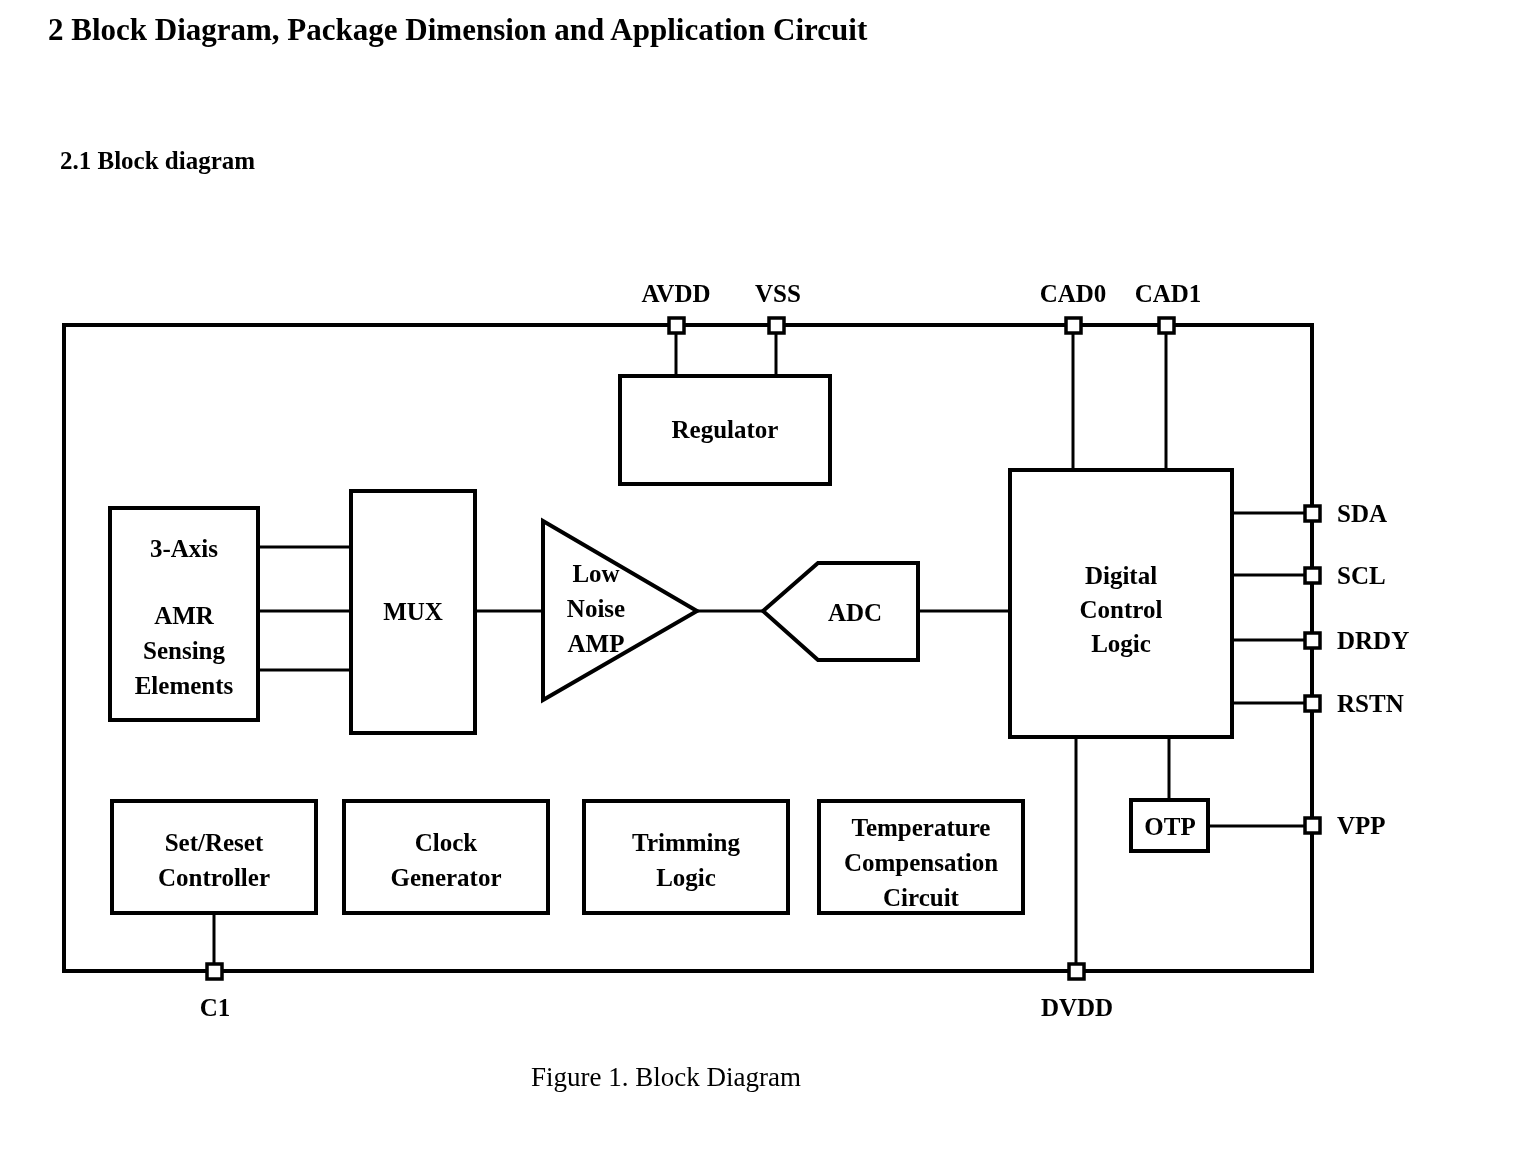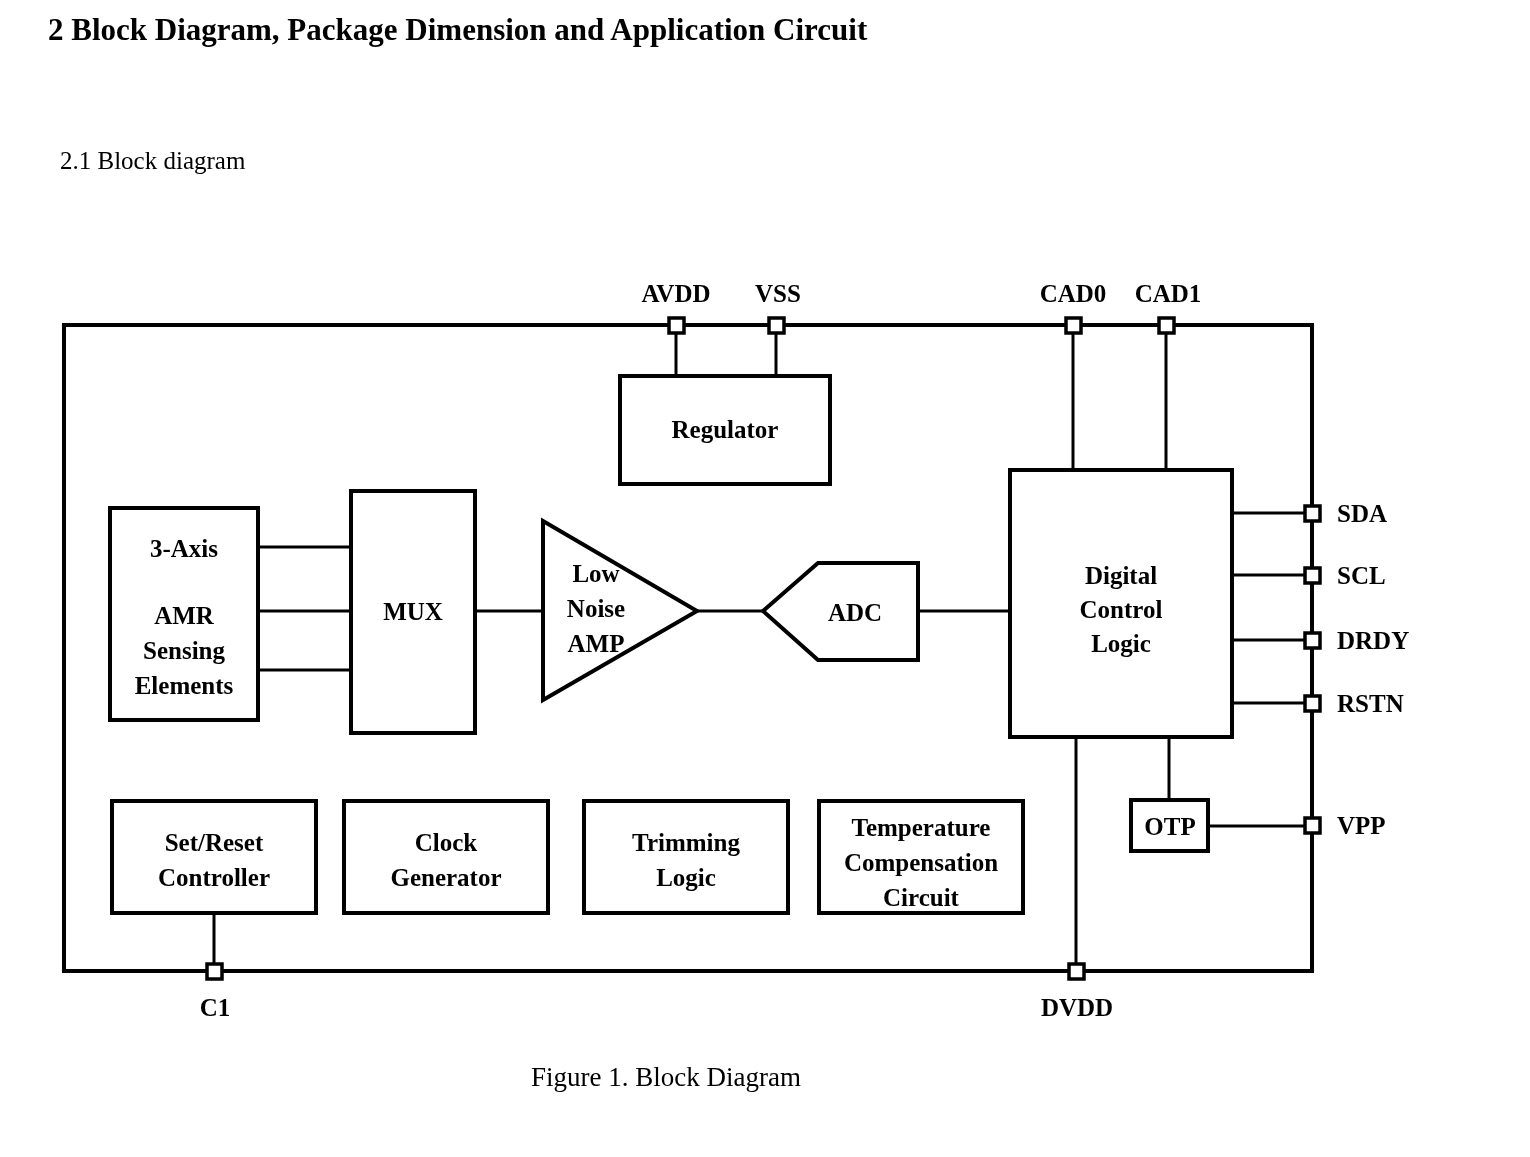--- a/index.html
+++ b/index.html
@@ -22,21 +22,21 @@
     font-size: 31px;
     font-weight: bold;
     letter-spacing: 0px;
     white-space: nowrap;
   }
   .heading-sub {
     position: absolute;
     left: 60px;
     top: 147px;
     font-size: 25px;
-    font-weight: normal;
+    font-weight: bold;
     white-space: nowrap;
   }
   .figure-caption {
     position: absolute;
     left: 0;
     top: 1062px;
     width: 1332px;
     text-align: center;
     font-size: 27px;
     font-weight: normal;

